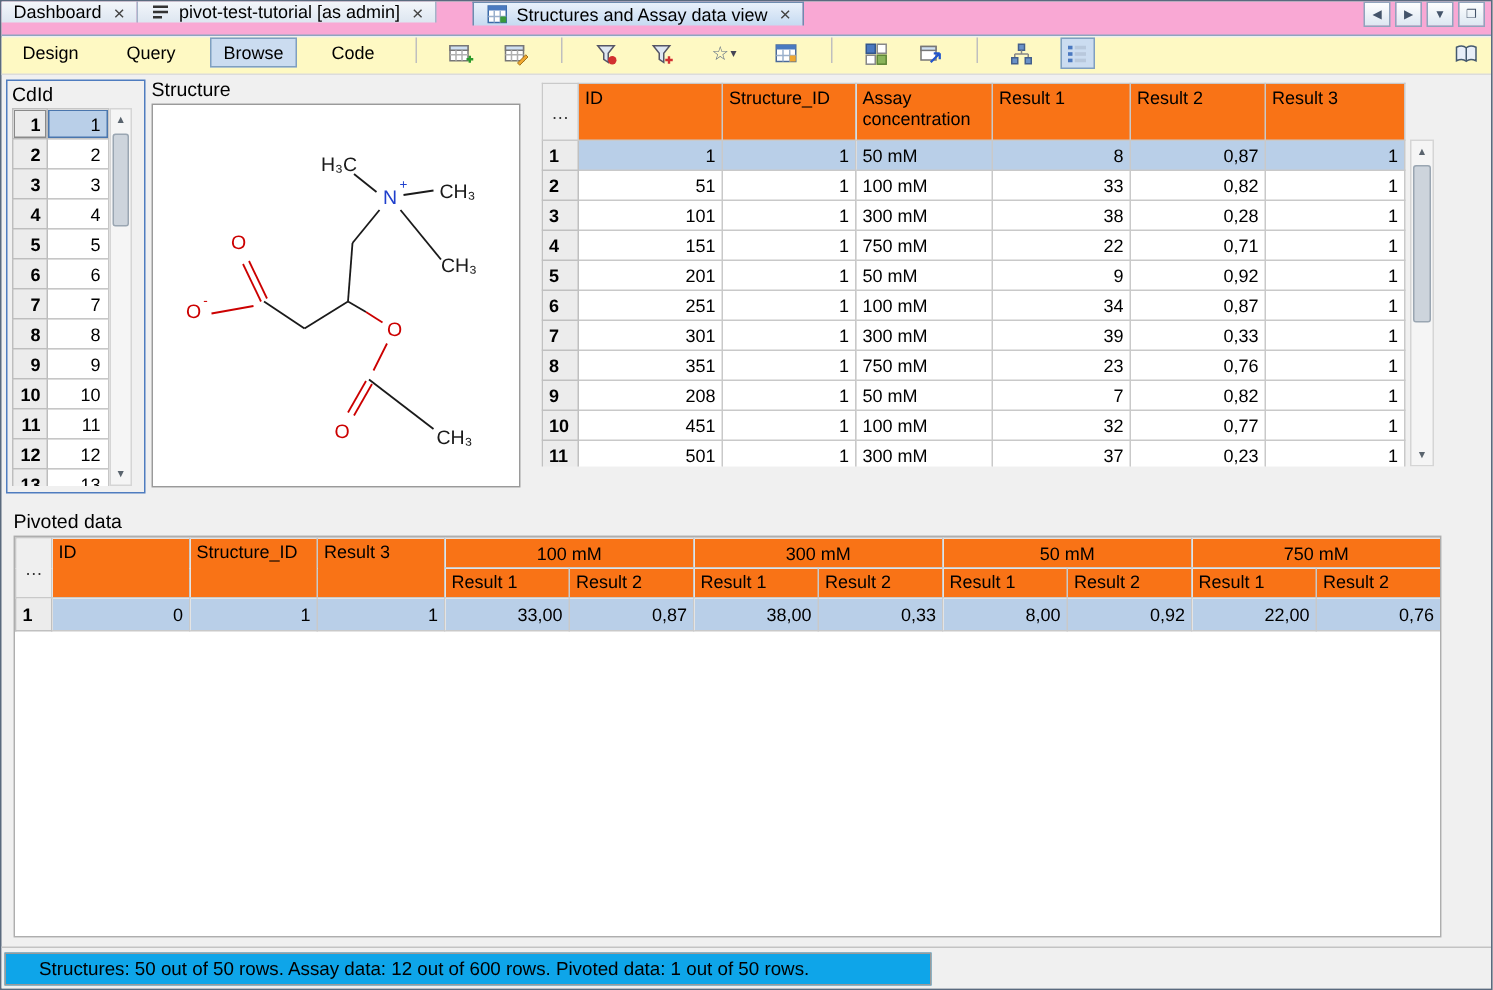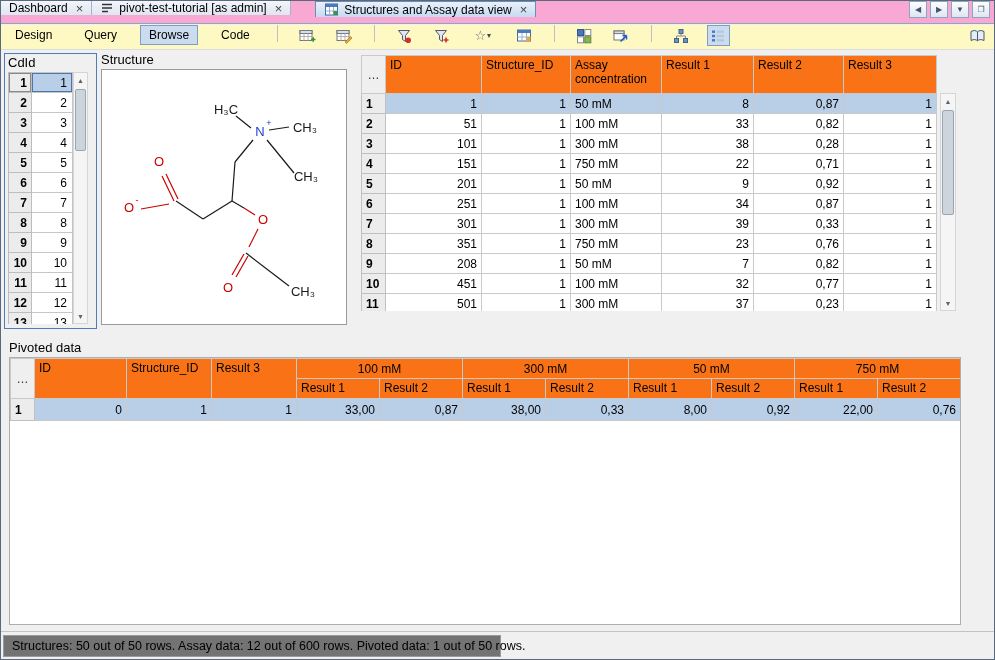--- a/index.html
+++ b/index.html
@@ -81,22 +81,22 @@
   .pivot-body { margin-top:2px; height:268px; background:#fff; border:1px solid #aeaeae; overflow:hidden; }
   table.pivot { width:950px; }
   .pivot thead tr th { height:20px; }
   .pivot th.gh { text-align:center; vertical-align:middle; }
   .pivot td { height:22px; }
   .pivot tbody tr:first-of-type td:not(.rn) { background:#b9cfe8; }
 
   
   .statusbar { position:absolute; left:0; right:0; bottom:0; height:28px; background:#f0f0f0;
                border-top:1px solid #c3c3c3; display:flex; align-items:center; padding:2px; }
-  .status-cell { width:498px; height:22px; border:1px solid #9a9a9a; background:#737373;
-                 display:flex; align-items:center; padding:0 8px; font-size:12.5px; white-space:nowrap; }
+  .status-cell { width:618px; height:22px; border:1px solid #9a9a9a; background:#0ea5e9;
+                 display:flex; align-items:center; padding:0 22px; font-size:12.5px; white-space:nowrap; }
 
   svg { display:block; }
 </style>
 </head>
 <body>
 
 <div id="app">
 
   <div class="tabbar">
     <div class="tab">

